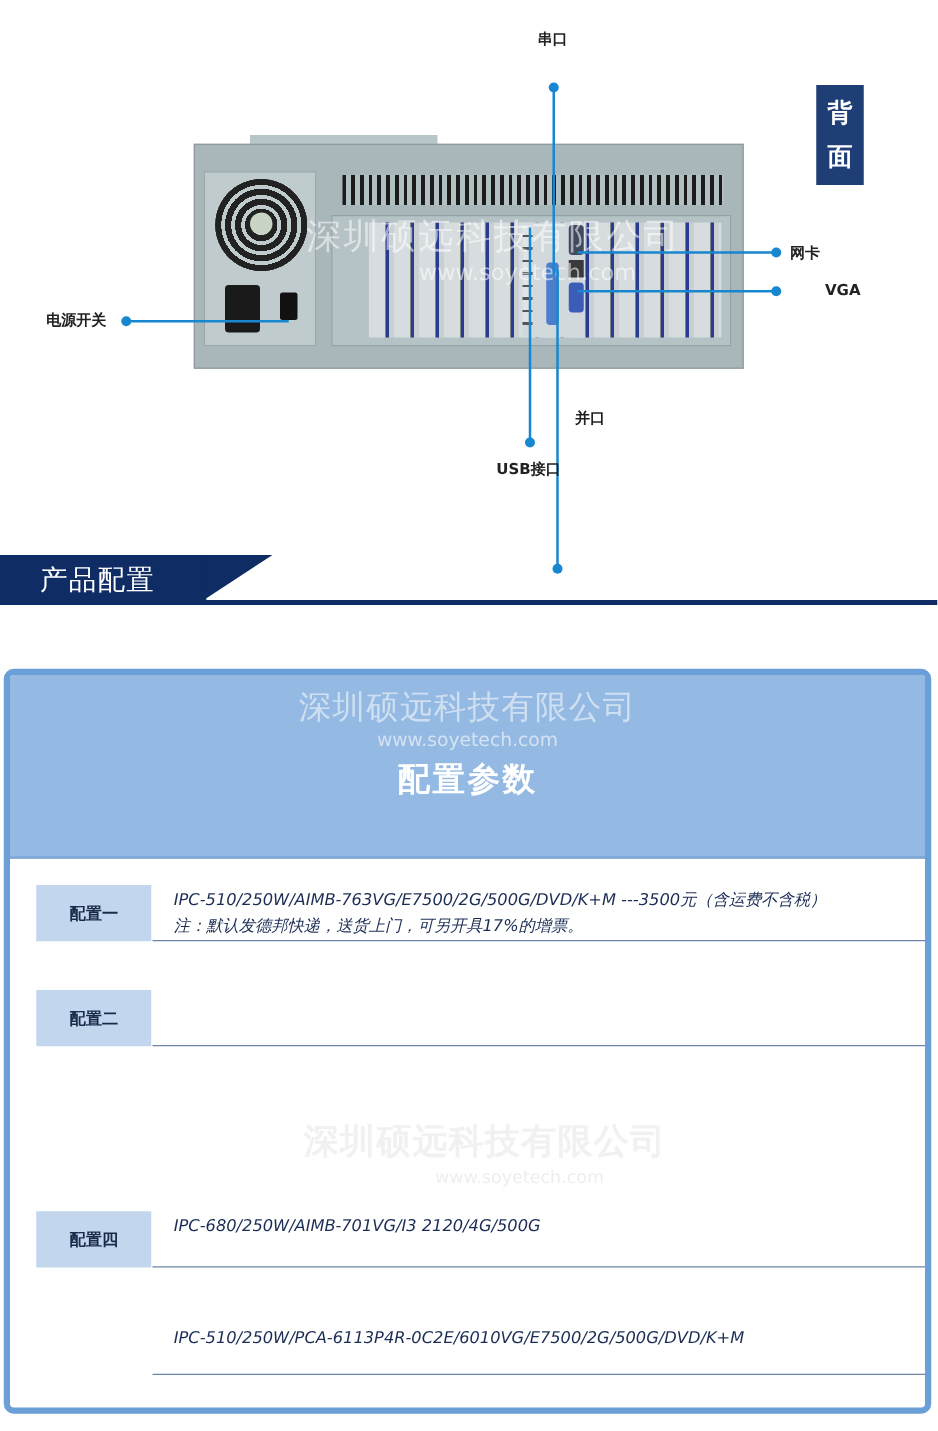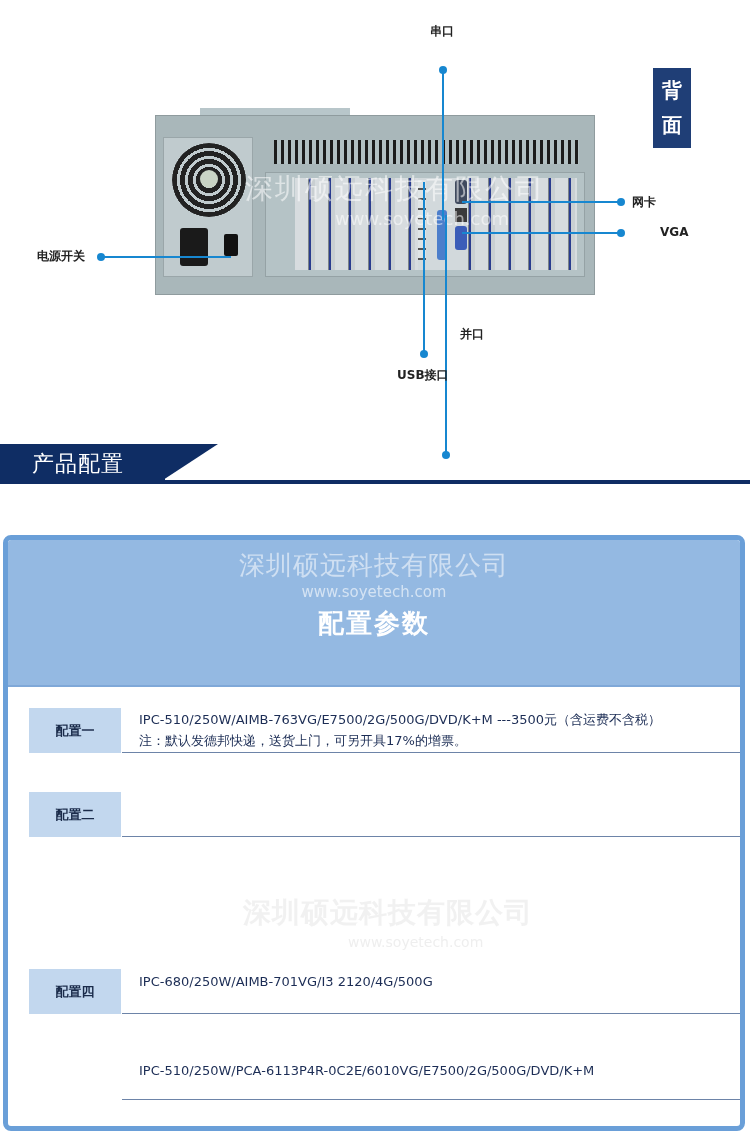--- a/index.html
+++ b/index.html
@@ -41,21 +41,21 @@
 
   
   .panel { position: absolute; left: 3px; top: 535px; width: 742px; height: 596px; border: 5px solid #6a9fd8; border-radius: 8px; background: #ffffff; overflow: hidden; }
   .panel-head { position: absolute; left: 0; top: 0; width: 732px; height: 147px; background: #94b9e2; border-bottom: 2px solid #7fa8d8; }
   .panel-wm-cn { position: absolute; left: 0; width: 732px; top: 8px; text-align: center; font-size: 26px; color: rgba(255,255,255,0.55); letter-spacing: 1px; }
   .panel-wm-url { position: absolute; left: 0; width: 732px; top: 43px; text-align: center; font-size: 15px; color: rgba(255,255,255,0.6); padding-left: 0; }
   .panel-title { position: absolute; left: 0; width: 732px; top: 66px; text-align: center; font-size: 26px; font-weight: bold; color: #ffffff; letter-spacing: 2px; }
 
   .row { position: absolute; left: 0; width: 732px; height: 45px; margin-left: 14px; }
   .row-label { position: absolute; left: 7px; top: 0; width: 92px; height: 45px; background: #c2d7ee; color: #1a2b4a; font-size: 13px; font-weight: bold; display: flex; align-items: center; justify-content: center; }
-  .row-text { position: absolute; left: 117px; font-size: 13px; color: #1c2d55; white-space: nowrap; }
+  .row-text { position: absolute; left: 117px; font-size: 13px; color: #1c2d55; white-space: nowrap; font-style: italic; }
   .row-rule { position: absolute; left: 100px; bottom: 0; width: 630px; height: 1px; background: #6d84a8; }
 
   .panel-wm-mid { position: absolute; left: 235px; top: 354px; font-size: 28px; font-weight: bold; color: rgba(200,200,200,0.25); letter-spacing: 1px; white-space: nowrap; }
   .panel-wm-mid-url { position: absolute; left: 340px; top: 394px; font-size: 14px; color: rgba(200,200,200,0.3); white-space: nowrap; }
 </style>
 </head>
 <body>
 
 <div class="hero">
   <div class="chassis-top"></div>

